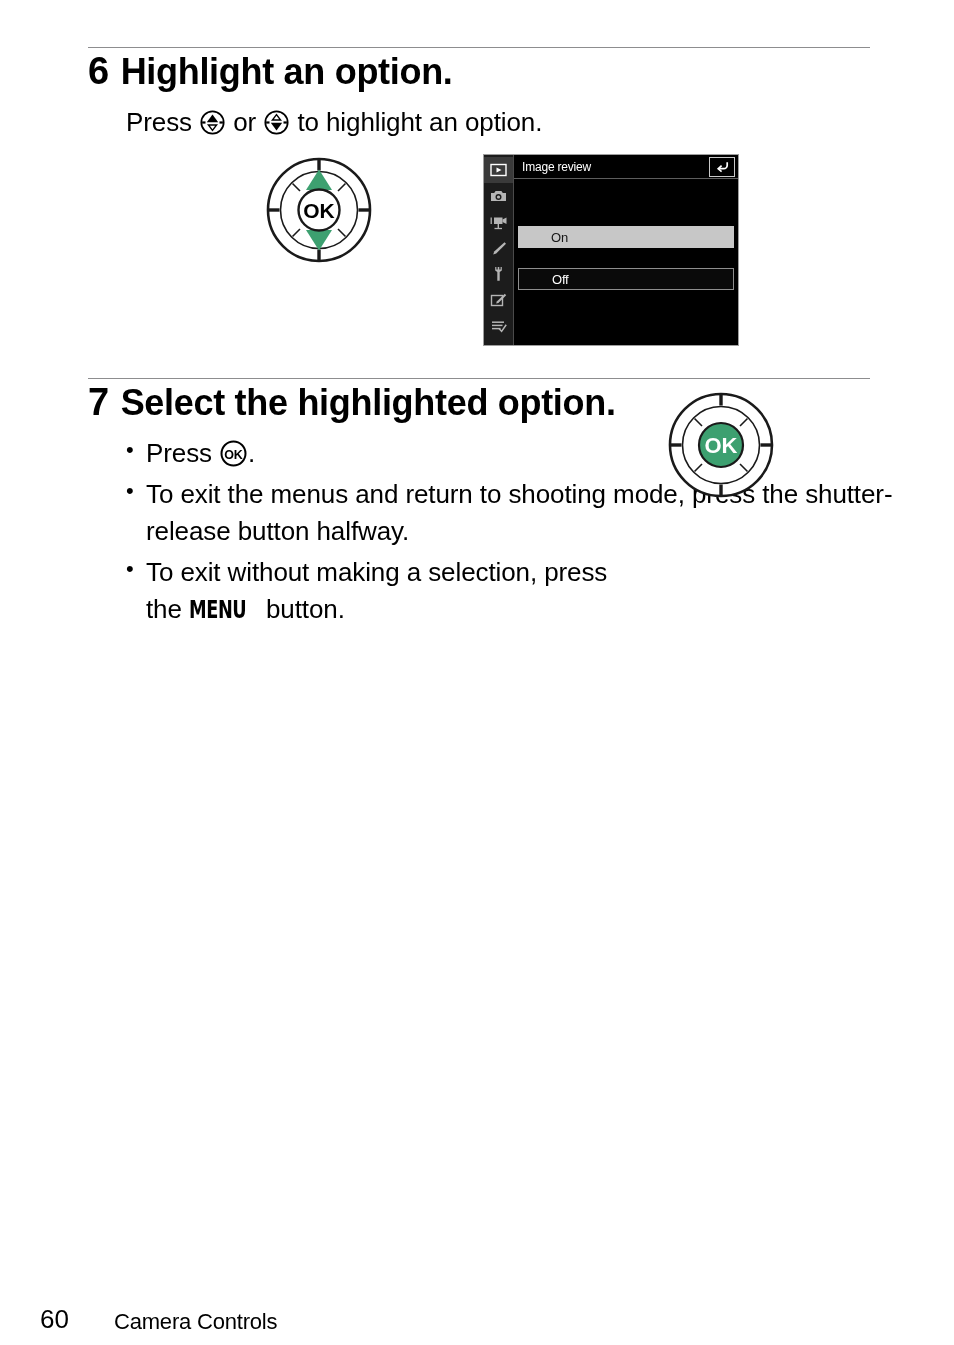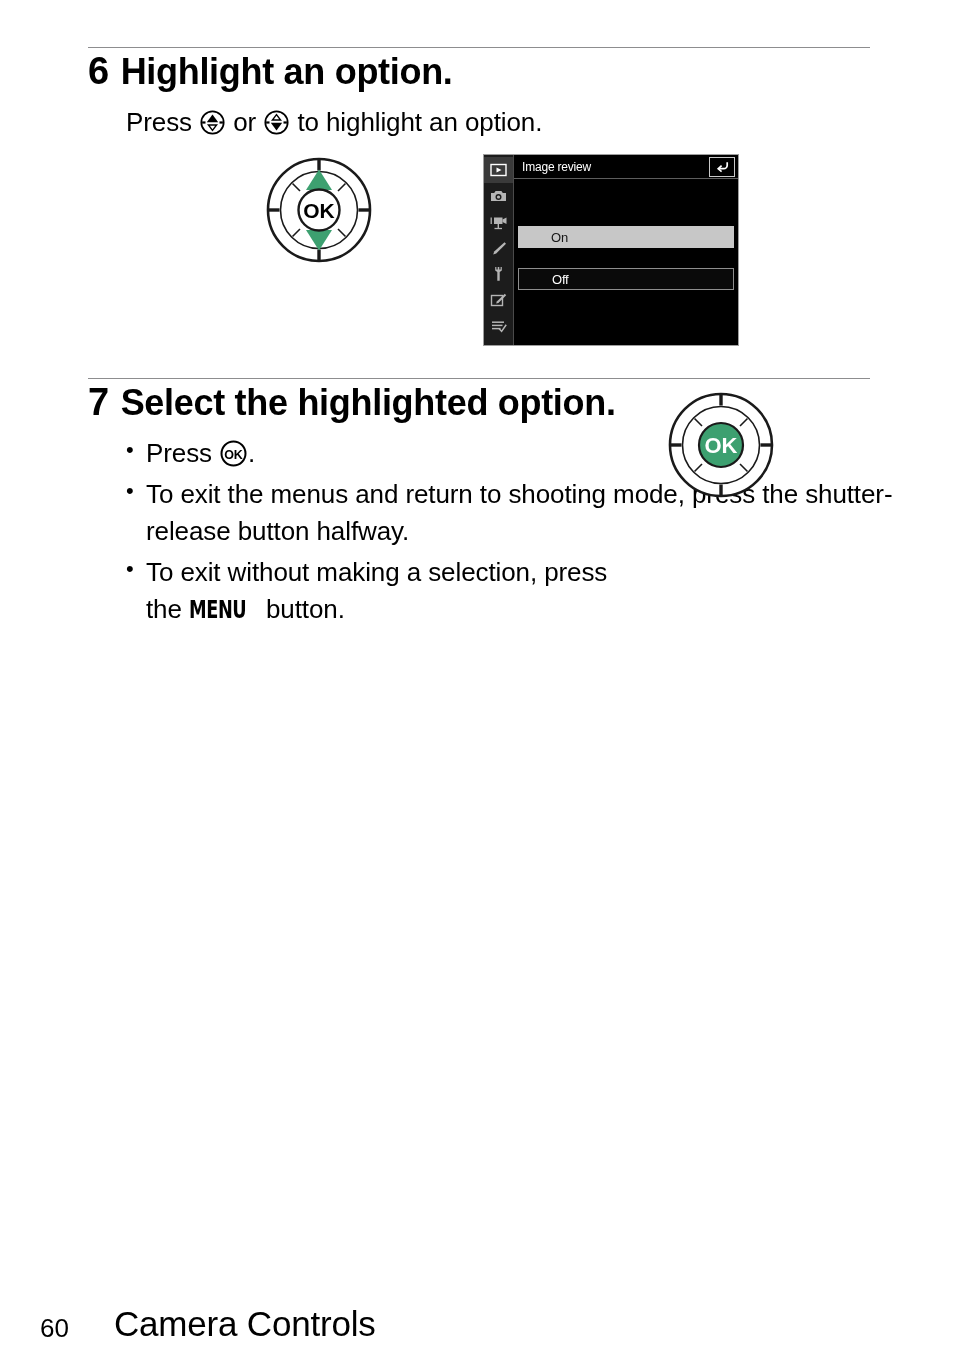--- a/index.html
+++ b/index.html
@@ -224,21 +224,21 @@
     top: 1276px;
     display: flex;
     align-items: flex-end;
     margin-top: 28px;
   }
   #footer .pg {
     font-size: 26px;
     width: 74px;
   }
   #footer .sec {
-    font-size: 35px;
+    font-size: 22px;
     letter-spacing: -0.2px;
   }
 </style>
 </head>
 <body>
 
 <div class="page">
 
   <div class="step-rule" id="rule-6"></div>
 

